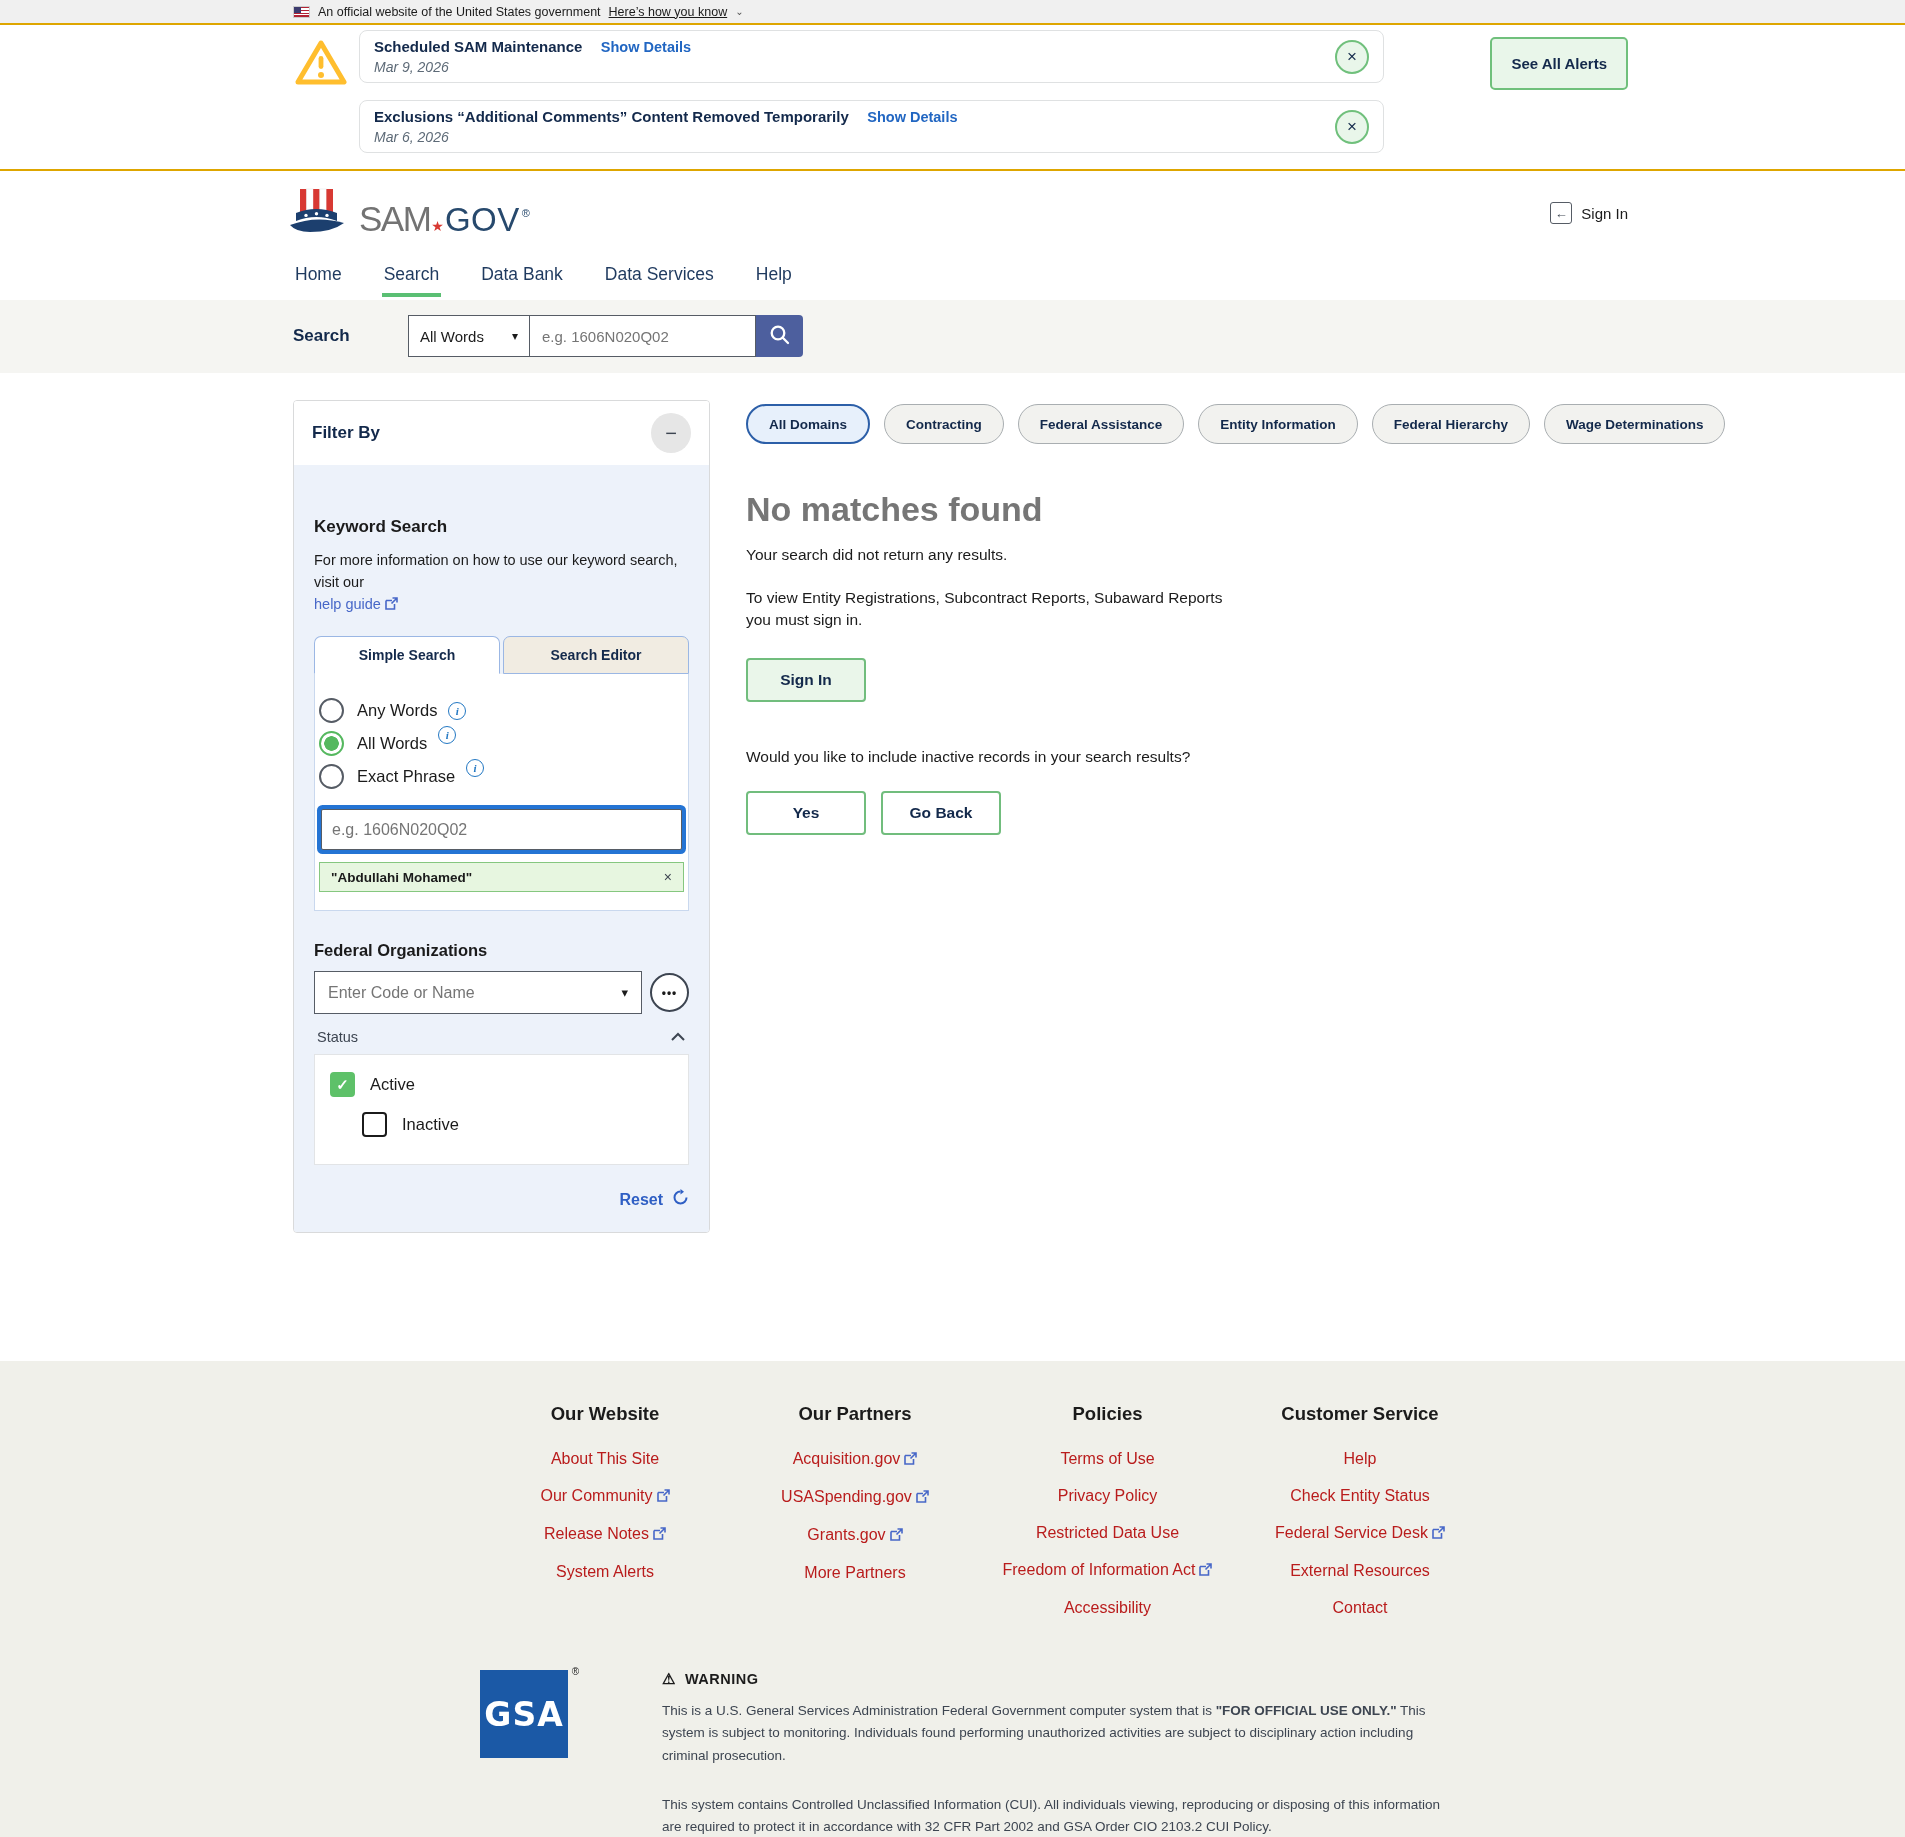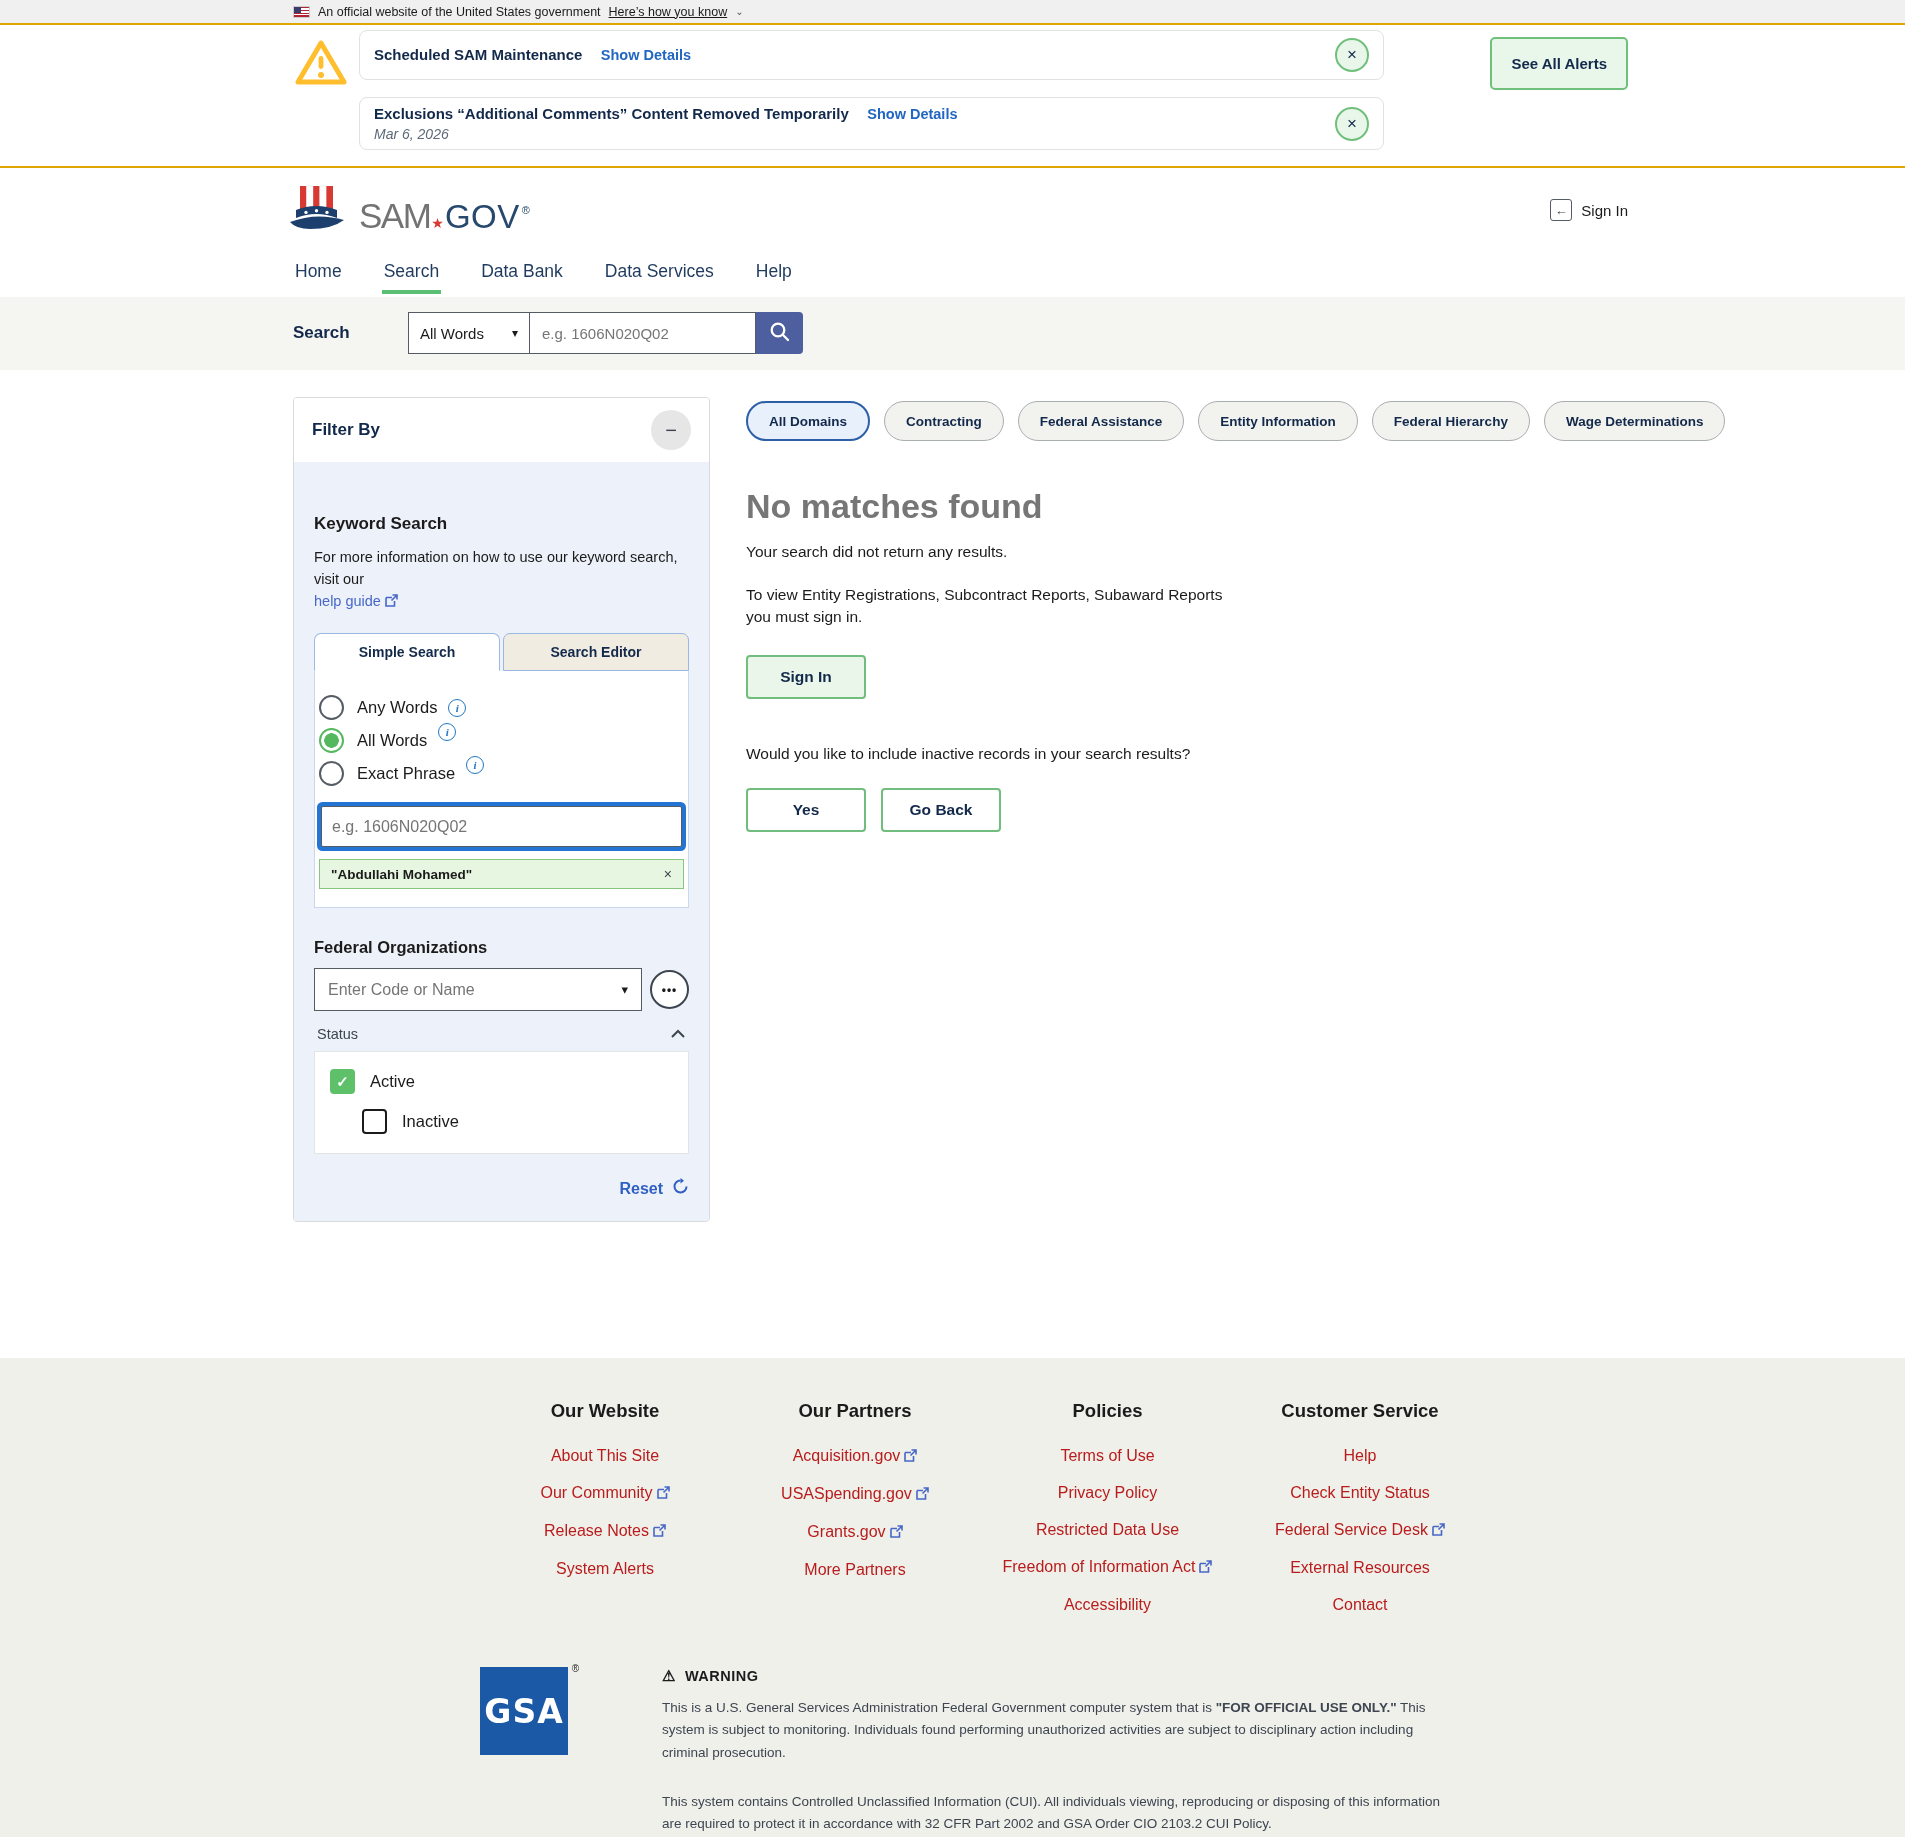--- a/index.html
+++ b/index.html
@@ -100,21 +100,21 @@
   .fo-row { display:flex; align-items:center; }
   .fo-select { flex:1; height:43px; background:#fff; border:1px solid #565c65; display:flex; align-items:center;
     justify-content:space-between; padding:0 13px; color:#757575; font-size:16px; cursor:pointer; }
   .fo-caret { color:#1b1b1b; font-size:13px; }
   .more-btn { width:39px; height:39px; border-radius:50%; border:2px solid #3d4551; background:#fff; margin-left:8px;
     display:flex; align-items:center; justify-content:center; font-weight:bold; letter-spacing:1px; color:#1b1b1b;
     font-size:12px; cursor:pointer; flex:0 0 auto; }
   .status-row { display:flex; justify-content:space-between; align-items:center; margin:15px 3px 9px; font-size:14.5px; color:#3d4551; }
   .status-box { background:#fff; border:1px solid #e2e4e6; padding:17px 15px; }
   .check-row { display:flex; align-items:center; margin-bottom:15px; }
-  .check-row:last-child { margin-bottom:2px;padding-left:32px; }
+  .check-row:last-child { margin-bottom:10px;padding-left:32px; }
   .checkbox { width:25px; height:25px; border:2px solid #1b1b1b; border-radius:4px; margin-right:15px; background:#fff; cursor:pointer; flex:0 0 auto; }
   .checkbox.checked { background:#5ec169; border-color:#5ec169; color:#fff; display:flex; align-items:center;
     justify-content:center; font-size:15px; font-weight:bold; }
   .check-label { font-size:16.5px; }
   .reset-row { display:flex; justify-content:flex-end; align-items:center; gap:9px; margin-top:24px;
     color:#2f5fc4; font-weight:bold; font-size:16px; cursor:pointer; }
 
   
   .results { margin-left:36px; padding-top:4px; }
   .pills { display:flex; gap:14px; }
@@ -165,20 +165,21 @@
       <path d="M28 5 L51 44 L5 44 Z" fill="none" stroke="#ffbe2e" stroke-width="5" stroke-linejoin="round"></path>
       <rect x="25.6" y="18" width="4.8" height="13" rx="2.4" fill="#ffbe2e"></rect>
       <circle cx="28" cy="37" r="3" fill="#ffbe2e"></circle>
     </svg>
   </span>
   <div class="alert-cards">
     <div class="alert-card">
       <div class="alert-text">
         <span class="alert-title">Scheduled SAM Maintenance</span>
         <span class="alert-link">Show Details</span>
+        <div class="alert-date">Mar 9, 2026</div>
       </div>
       <button class="alert-close">
         <span>×</span>
       </button>
     </div>
     <div class="alert-card">
       <div class="alert-text">
         <span class="alert-title">Exclusions “Additional Comments” Content Removed Temporarily</span>
         <span class="alert-link">Show Details</span>
         <div class="alert-date">Mar 6, 2026</div>

